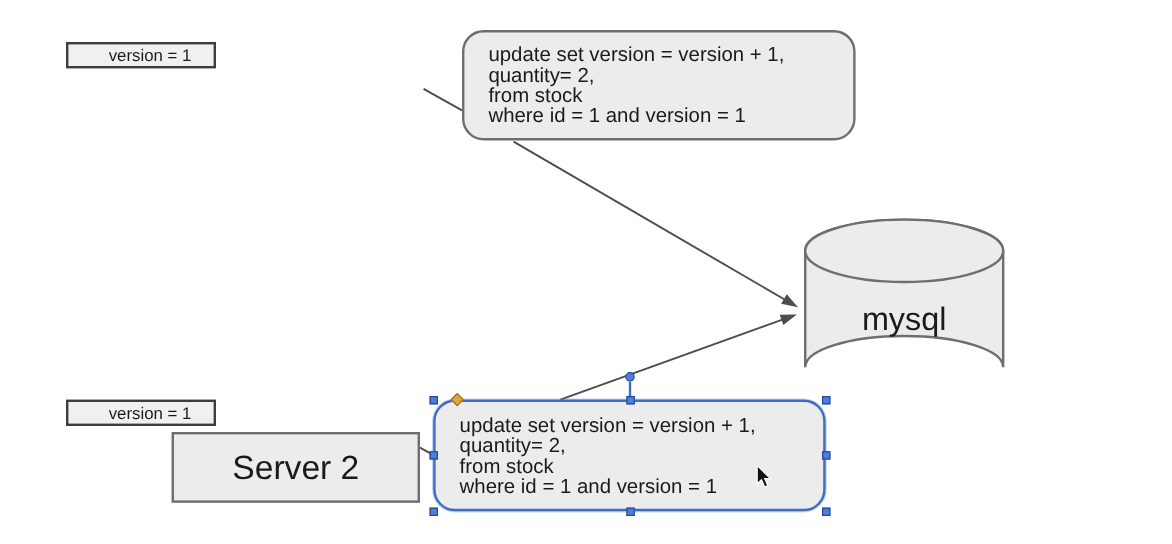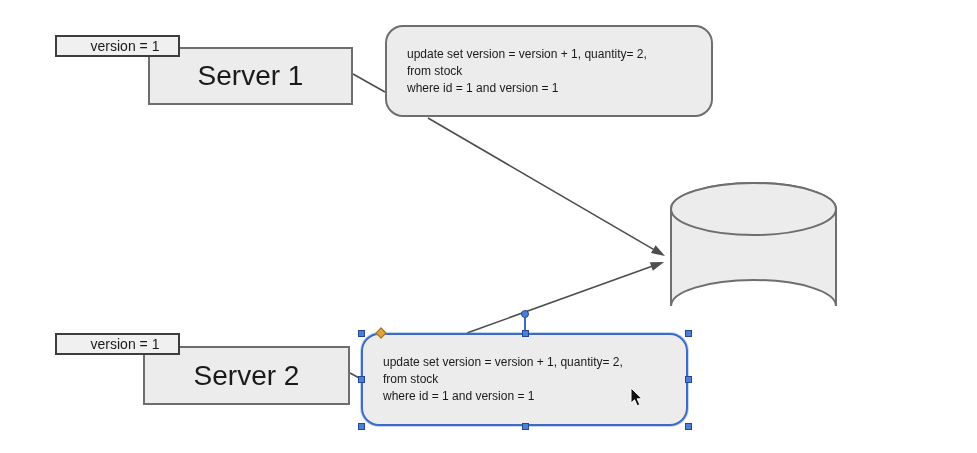--- a/index.html
+++ b/index.html
@@ -38,21 +38,21 @@
     position:absolute;z-index:3;box-sizing:border-box;
     background:var(--shape-fill);border:2px solid var(--shape-border);
     display:flex;align-items:center;justify-content:center;
     font-size:28px;white-space:nowrap;
   }
   .query-box{
     position:absolute;z-index:2;box-sizing:border-box;
     background:var(--shape-fill);border:2px solid var(--shape-border);
     border-radius:18px;
     display:flex;flex-direction:column;justify-content:center;
-    padding:0 20px;font-size:12px;line-height:17px;
+    padding:0 20px;font-size:17px;line-height:17px;
   }
   .query-box.selected{border-color:var(--selection-blue);box-shadow:0 0 0 1px rgba(90,138,224,.35);}
   .db-label{
     position:absolute;z-index:3;left:671px;top:248px;width:165px;height:36px;
     display:flex;align-items:center;justify-content:center;font-size:27px;
   }
   .handle{
     position:absolute;z-index:6;width:7px;height:7px;box-sizing:border-box;
     background:var(--handle-fill);border:1px solid var(--handle-border);
   }
@@ -98,24 +98,21 @@
     </g>
   </svg>
 
   <div class="tag" style="left:55px;top:35px;width:125px;height:22px;">
     <span>version = 1</span>
   </div>
   <div class="tag" style="left:55px;top:333px;width:125px;height:22px;">
     <span>version = 1</span>
   </div>
 
-  <div class="server-box" style="left:148px;top:47px;width:205px;height:58px;">
-    <span>Server 1</span>
-  </div>
-  <div class="server-box" style="left:143px;top:346px;width:207px;height:59px;">
+  <div class="server-box" style="left:143px;top:360px;width:207px;height:59px;">
     <span>Server 2</span>
   </div>
 
   <div class="query-box" style="left:385px;top:25px;width:328px;height:92px;">
     <div>update set version = version + 1, quantity= 2,</div>
     <div>from stock</div>
     <div>where id = 1 and version = 1</div>
   </div>
 
   <div class="query-box selected" style="left:361px;top:333px;width:327px;height:93px;">
@@ -129,18 +126,21 @@
   <div class="handle" style="left:357.5px;top:329.5px;"></div>
   <div class="handle" style="left:521.5px;top:329.5px;"></div>
   <div class="handle" style="left:684.5px;top:329.5px;"></div>
   <div class="handle" style="left:357.5px;top:376px;"></div>
   <div class="handle" style="left:684.5px;top:376px;"></div>
   <div class="handle" style="left:357.5px;top:422.5px;"></div>
   <div class="handle" style="left:521.5px;top:422.5px;"></div>
   <div class="handle" style="left:684.5px;top:422.5px;"></div>
   <div class="handle diamond" style="left:377px;top:329px;"></div>
 
+  <div class="db-label">
+    <span>mysql</span>
+  </div>
 
   <svg id="cursor" width="14" height="20" viewBox="0 0 14 20">
     <polygon points="1,0 1,15 4.6,11.8 7.2,17.8 9.8,16.6 7.2,10.8 12,10.8" fill="#111111" stroke="#ffffff" stroke-width="1"></polygon>
   </svg>
 
 </div>
 
 </body></html>

